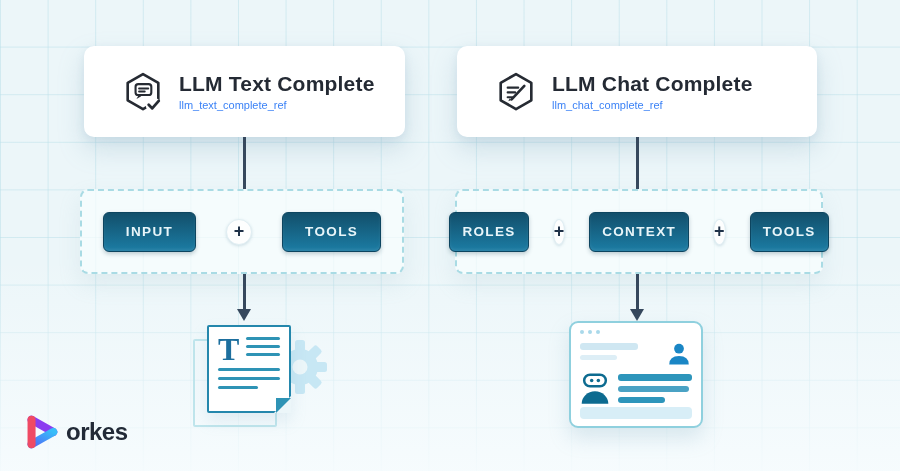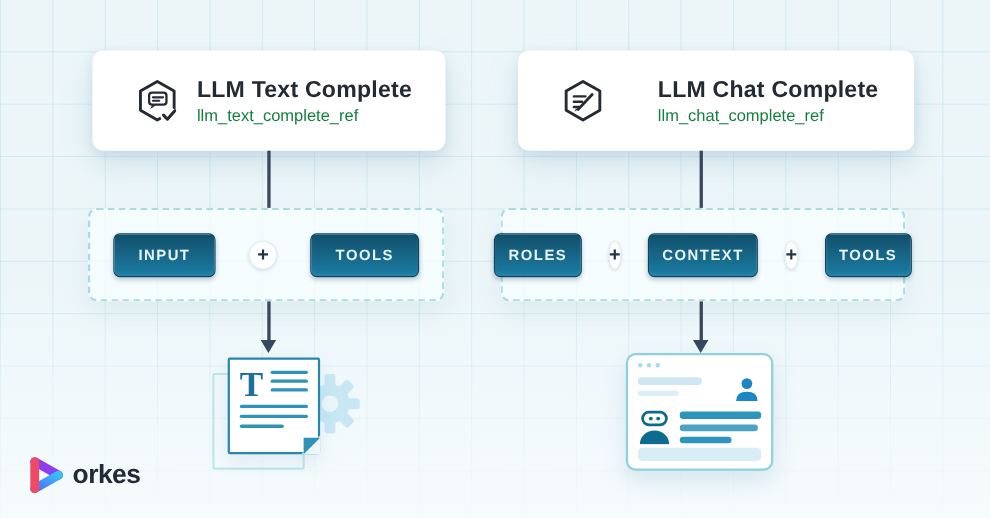--- a/index.html
+++ b/index.html
@@ -14,24 +14,24 @@
     background-size:100% 100%, 47.6px 47.6px, 47.6px 47.6px;
   }
 
   
   .card {
     position:absolute; top:46px; height:91px; background:#ffffff; border-radius:10px;
     box-shadow:0 12px 26px rgba(130,170,190,0.28), 0 3px 8px rgba(130,170,190,0.16);
     display:flex; align-items:center; padding-left:38px; box-sizing:border-box;
   }
   .card1 { left:84px; width:321px; }
-  .card2 { left:471px; width:360px;gap:32px; }
+  .card2 { left:457px; width:360px; }
   .card-icon { width:42px; height:46px; margin-right:15px; flex:none; }
   .card-title { font-size:21px; font-weight:bold; color:#242a34; letter-spacing:0.2px; }
-  .card-ref { font-size:15px; color:#15803d; margin-top:3px; }
+  .card-ref { font-size:11px; color:#3b82f6; margin-top:3px; }
 
   
   .connector { position:absolute; width:3px; background:#36485d; }
   .c1 { left:243px; top:137px; height:52px; }
   .c2 { left:636px; top:137px; height:52px; }
   .arrow { position:absolute; top:274px; width:14px; height:48px; }
   .a1 { left:237px; } .a2 { left:630px; }
   .arrow .shaft { position:absolute; left:5.5px; top:0; width:3px; height:36px; background:#36485d; }
   .arrow .head { position:absolute; left:0; top:35px; width:0; height:0;
     border-left:7px solid transparent; border-right:7px solid transparent; border-top:12px solid #36485d; }

